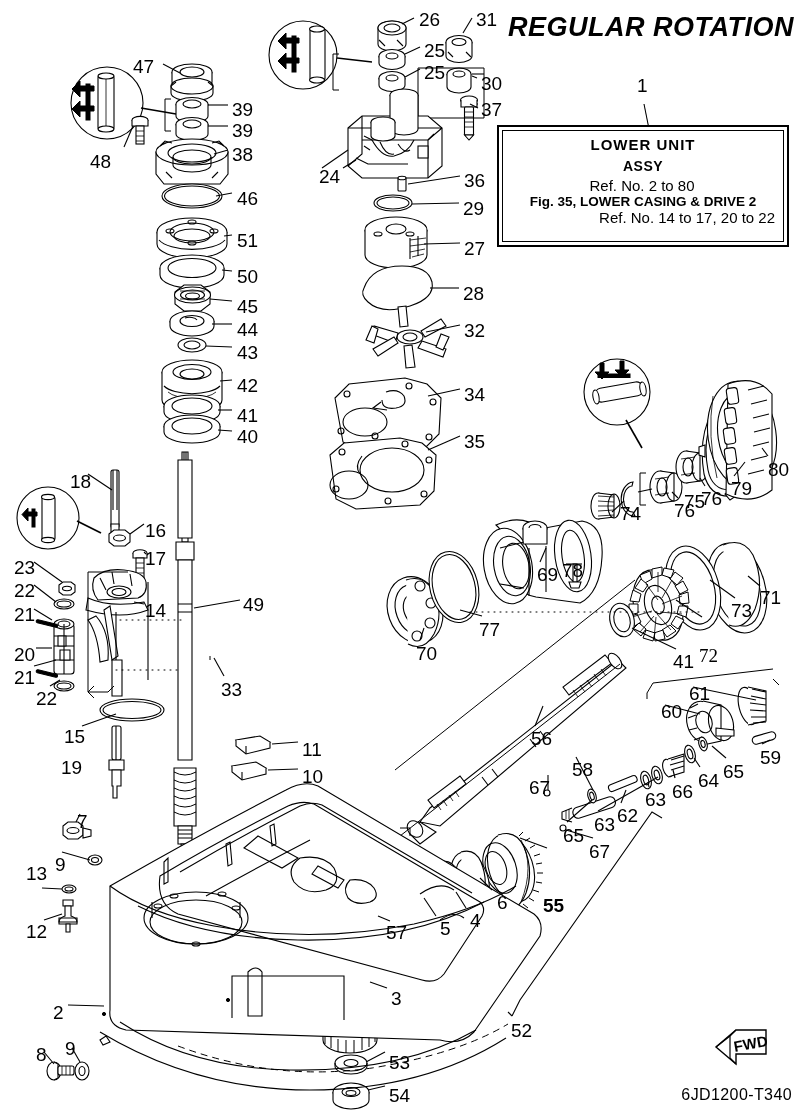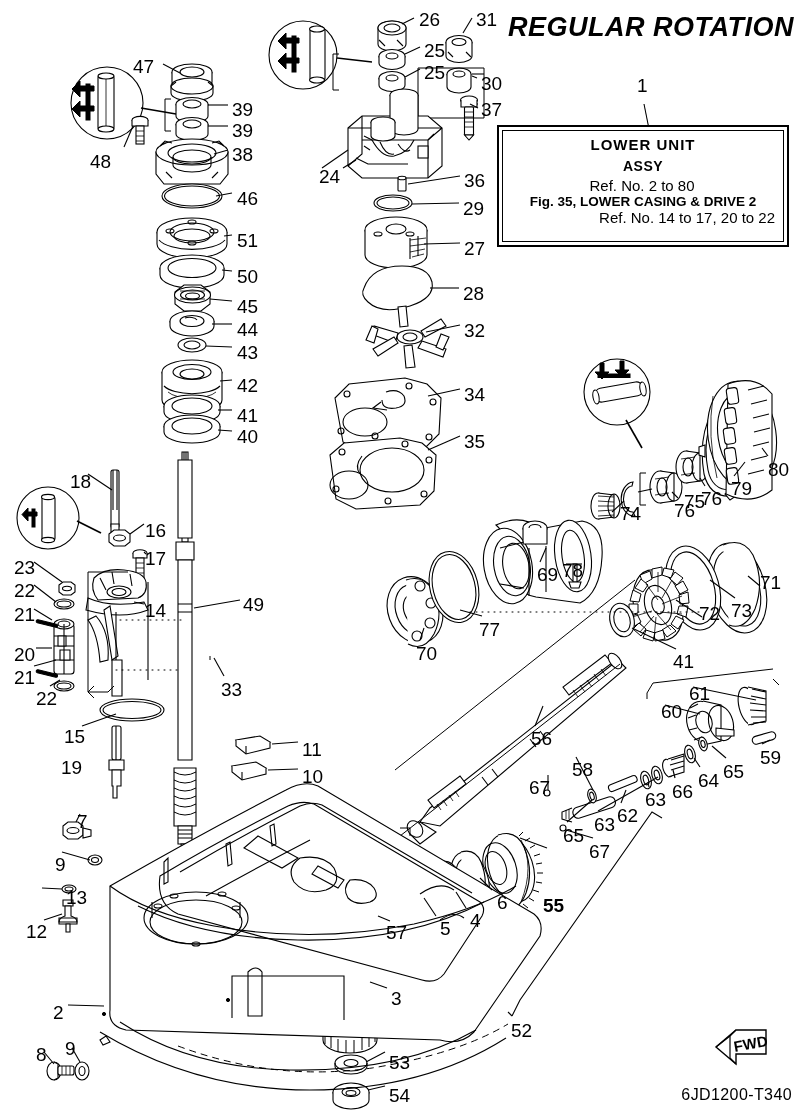--- a/index.html
+++ b/index.html
@@ -879,28 +879,28 @@
       <div class="lbl" style="left: 674px; top: 501px;">76</div>
       <div class="lbl" style="left: 648px; top: 492px; margin-left: 36px;">75</div>
       <div class="lbl" style="left: 620px; top: 504px;">74</div>
       <div class="lbl" style="left: 70px; top: 472px;">18</div>
       <div class="lbl" style="left: 145px; top: 521px;">16</div>
       <div class="lbl" style="left: 145px; top: 549px;">17</div>
       <div class="lbl" style="left: 562px; top: 561px;">78</div>
       <div class="lbl" style="left: 537px; top: 565px;">69</div>
       <div class="lbl" style="left: 14px; top: 558px;">23</div>
       <div class="lbl" style="left: 14px; top: 581px;">22</div>
-      <div class="lbl" style="left: 760px; top: 573px; text-align: center;">71</div>
+      <div class="lbl" style="left: 760px; top: 588px; text-align: center;">71</div>
       <div class="lbl" style="left: 145px; top: 601px;">14</div>
       <div class="lbl" style="left: 14px; top: 605px;">21</div>
       <div class="lbl" style="left: 243px; top: 595px;">49</div>
       <div class="lbl" style="left: 731px; top: 601px;">73</div>
       <div class="lbl" style="left: 479px; top: 620px;">77</div>
       <div class="lbl" style="left: 14px; top: 645px;">20</div>
-      <div class="lbl" style="left: 699px; top: 604px;">72</div>
+      <div class="lbl" style="left: 699px; top: 646px; font-family: Liberation Serif, serif;">72</div>
       <div class="lbl" style="left: 416px; top: 644px;">70</div>
       <div class="lbl" style="left: 673px; top: 652px;">41</div>
       <div class="lbl" style="left: 14px; top: 668px;">21</div>
       <div class="lbl" style="left: 221px; top: 680px;">33</div>
       <div class="lbl" style="left: 36px; top: 689px;">22</div>
       <div class="lbl" style="left: 689px; top: 684px;">61</div>
       <div class="lbl" style="left: 661px; top: 702px;">60</div>
       <div class="lbl" style="left: 64px; top: 727px;">15</div>
       <div class="lbl" style="left: 531px; top: 729px;">56</div>
       <div class="lbl" style="left: 760px; top: 748px;">59</div>
@@ -913,21 +913,21 @@
       <div class="lbl" style="left: 61px; top: 758px;">19</div>
       <div class="lbl" style="left: 529px; top: 778px;">67</div>
       <div class="lbl" style="left: 645px; top: 790px;">63</div>
       <div class="lbl" style="left: 617px; top: 806px;">62</div>
       <div class="lbl" style="left: 594px; top: 815px;">63</div>
       <div class="lbl" style="left: 563px; top: 826px;">65</div>
       <div class="lbl" style="left: 589px; top: 842px;">67</div>
       <div class="lbl" style="left: 77px; top: 812px;">7</div>
       <div class="lbl" style="left: 55px; top: 855px;">9</div>
       <div class="lbl" style="left: 543px; top: 896px; font-weight: bold;">55</div>
-      <div class="lbl" style="left: 26px; top: 888px; margin-left: 40px;">13</div>
+      <div class="lbl" style="left: 26px; top: 864px;">13</div>
       <div class="lbl" style="left: 497px; top: 893px;">6</div>
       <div class="lbl" style="left: 26px; top: 922px;">12</div>
       <div class="lbl" style="left: 470px; top: 911px;">4</div>
       <div class="lbl" style="left: 440px; top: 919px;">5</div>
       <div class="lbl" style="left: 386px; top: 923px;">57</div>
       <div class="lbl" style="left: 391px; top: 989px;">3</div>
       <div class="lbl" style="left: 511px; top: 1021px;">52</div>
       <div class="lbl" style="left: 53px; top: 1003px;">2</div>
       <div class="lbl" style="left: 389px; top: 1053px;">53</div>
       <div class="lbl" style="left: 36px; top: 1045px;">8</div>

